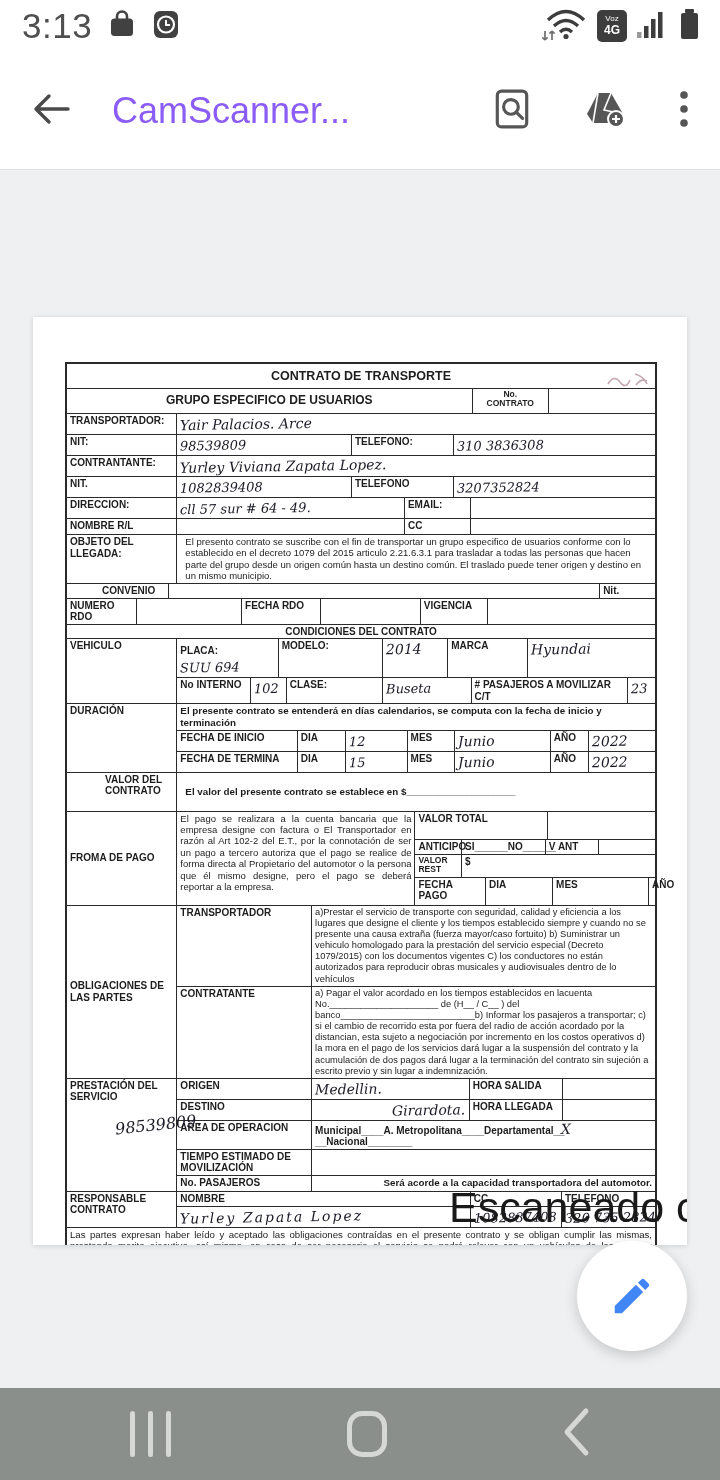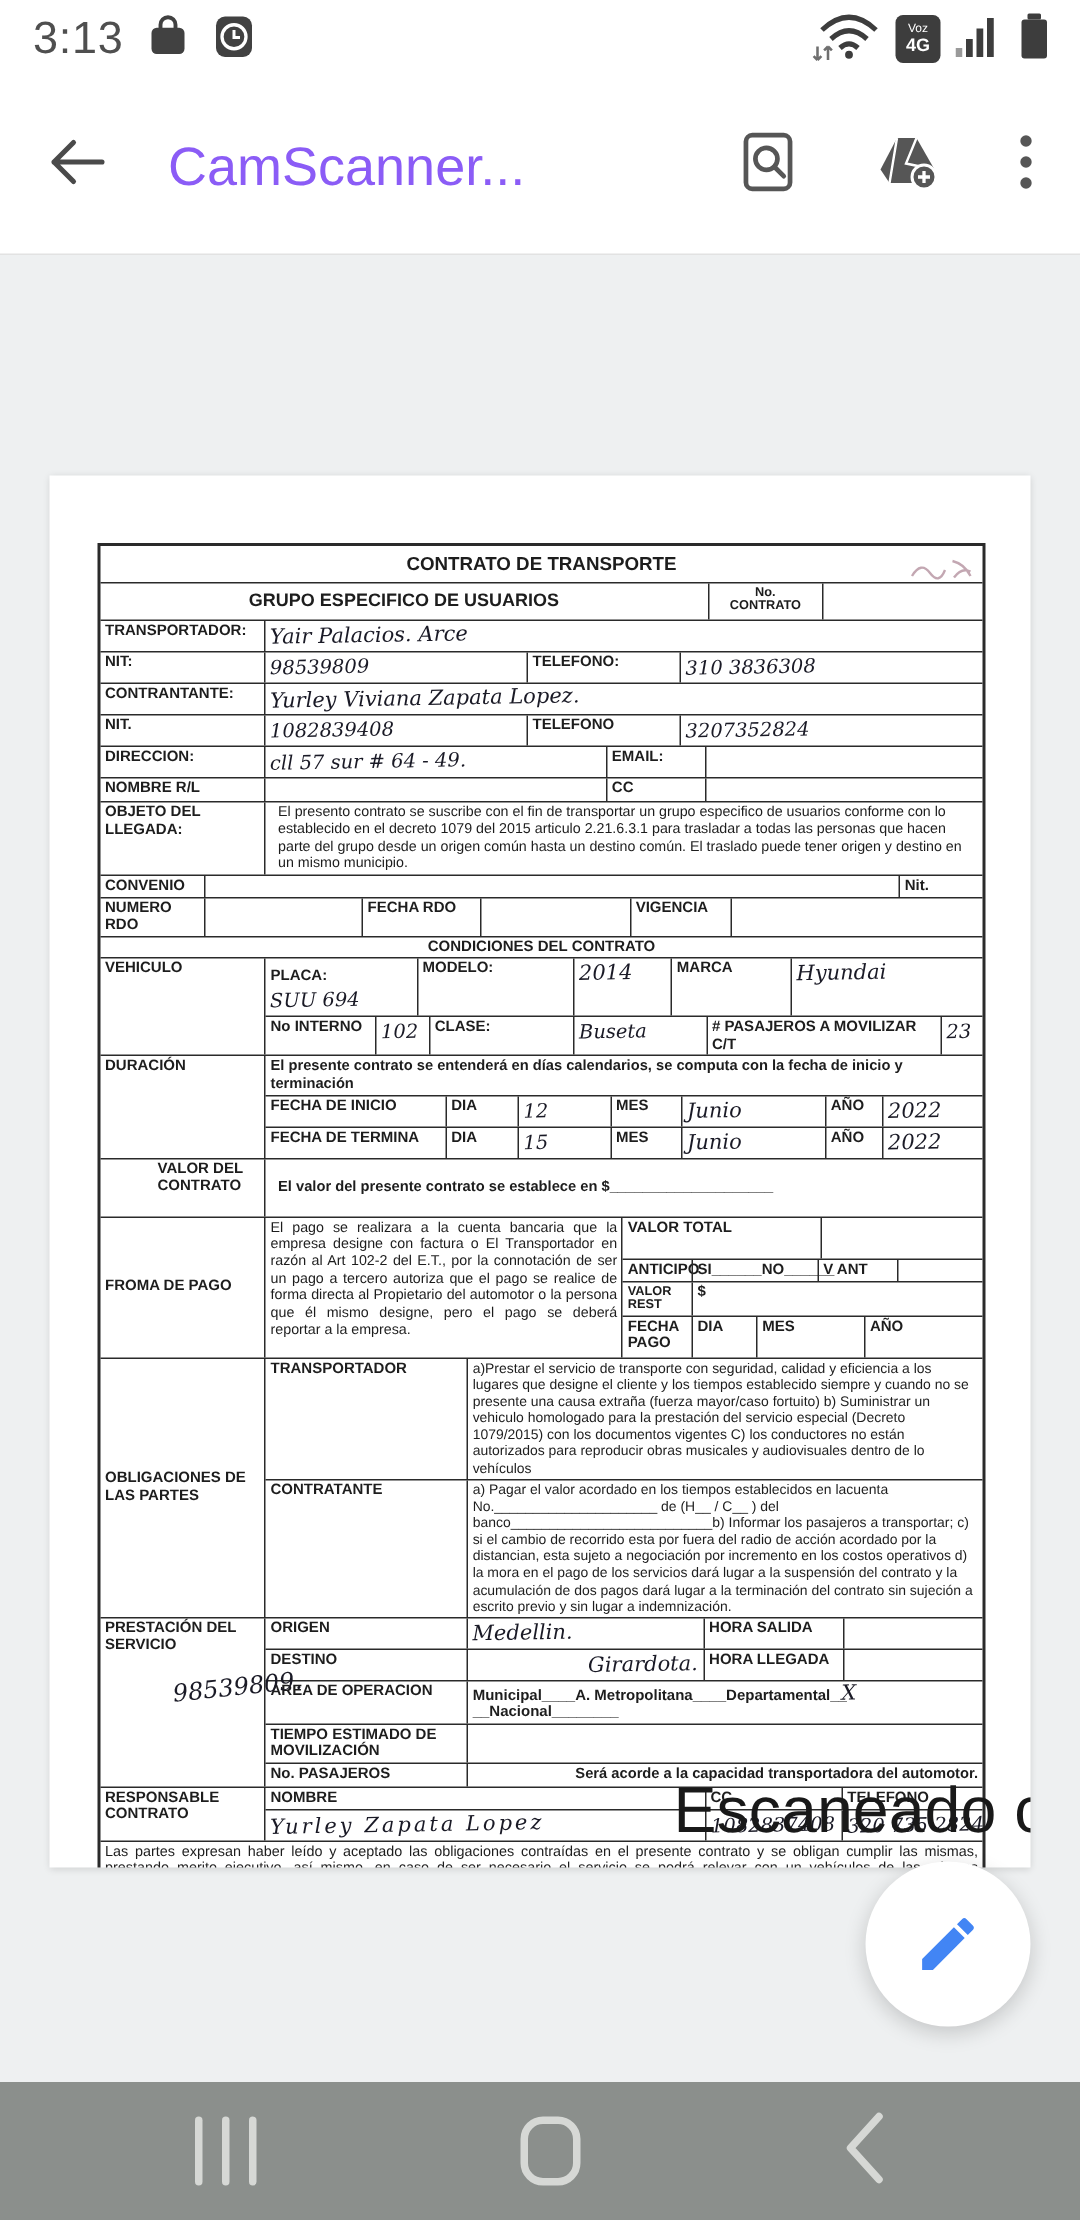--- a/index.html
+++ b/index.html
@@ -1,21 +1,21 @@
 <!DOCTYPE html>
 <html><head>
 <meta charset="utf-8">
 <style>
   html,body{margin:0;padding:0;background:#dfe1e3;}
   .screen{position:relative;width:720px;height:1480px;background:#eef0f1;overflow:hidden;
           font-family:"Liberation Sans",sans-serif;}
   
   .status-bar{position:absolute;top:0;left:0;right:0;height:52px;background:#fff;
               display:flex;align-items:center;padding:0 22px;box-sizing:border-box;gap:16px;}
-  .time{font-size:30px;color:#4f4f4f;letter-spacing:.5px;}
+  .time{font-size:35px;color:#4f4f4f;letter-spacing:.5px;}
   .sb-right{margin-left:auto;display:flex;align-items:center;gap:10px;}
   .net-badge{width:30px;height:32px;background:#3d3d3d;border-radius:5px;color:#fff;
              display:flex;flex-direction:column;align-items:center;justify-content:center;
              font-size:8px;line-height:1.1;}
   .net-badge b{font-size:12px;}
   .battery{width:17px;height:26px;background:#3d3d3d;border-radius:2px;position:relative;margin-left:4px;}
   .battery::before{content:"";position:absolute;top:-4px;left:4px;width:9px;height:4px;background:#3d3d3d;border-radius:1px;}
   
   .app-bar{position:absolute;top:52px;left:0;right:0;height:118px;background:#fff;
            border-bottom:1px solid #e2e2e2;display:flex;align-items:center;padding:0 30px;box-sizing:border-box;}
@@ -196,21 +196,21 @@
           <div class="c lab" style="flex:0 0 11.2%;">CC</div>
           <div class="c" style="flex:1;"></div>
         </div>
 
         <div class="r">
           <div class="c lab" style="flex:0 0 18.6%;">OBJETO DEL LLEGADA:</div>
           <div class="c body" style="flex:1;padding-left:8px;">El presento contrato se suscribe con el fin de transportar un grupo especifico de usuarios conforme con lo establecido en el decreto 1079 del 2015 articulo 2.21.6.3.1 para trasladar a todas las personas que hacen parte del grupo desde un origen común hasta un destino común. El traslado puede tener origen y destino en un mismo municipio.</div>
         </div>
 
         <div class="r" style="min-height:14px;">
-          <div class="c lab" style="flex:0 0 11.8%;">CONVENIO</div>
+          <div class="c lab" style="flex:0 0 11.8%;margin-left:32px;">CONVENIO</div>
           <div class="c" style="flex:1;"></div>
           <div class="c lab" style="flex:0 0 9.5%;">Nit.</div>
         </div>
 
         <div class="r" style="min-height:14px;">
           <div class="c lab" style="flex:0 0 11.8%;">NUMERO RDO</div>
           <div class="c" style="flex:0 0 17.8%;"></div>
           <div class="c lab" style="flex:0 0 13.5%;">FECHA RDO</div>
           <div class="c" style="flex:0 0 16.9%;"></div>
           <div class="c lab" style="flex:0 0 11.5%;">VIGENCIA</div>
@@ -285,21 +285,21 @@
             <div class="r" style="min-height:14px;">
               <div class="c lab" style="flex:0 0 19%;">ANTICIPO</div>
               <div class="c lab" style="flex:0 0 35%;">SI______NO______</div>
               <div class="c lab" style="flex:0 0 22%;">V ANT</div>
               <div class="c" style="flex:1;"></div>
             </div>
             <div class="r" style="min-height:22px;">
               <div class="c lab tiny" style="flex:0 0 19%;">VALOR REST</div>
               <div class="c lab" style="flex:1;">$</div>
             </div>
-            <div class="r" style="min-height:27px;">
+            <div class="r" style="min-height:27px;gap:24px;">
               <div class="c lab" style="flex:0 0 19%;">
                   <div>FECHA</div>
                   <div>PAGO</div>
                 </div>
               <div class="c lab" style="flex:0 0 18%;">DIA</div>
               <div class="c lab" style="flex:0 0 30%;">MES</div>
               <div class="c lab" style="flex:1;">AÑO</div>
             </div>
           </div>
         </div>

